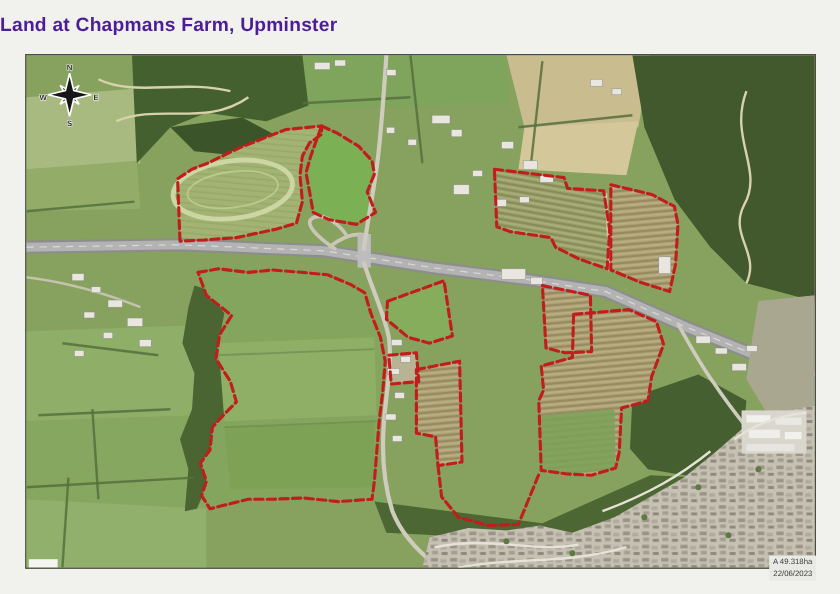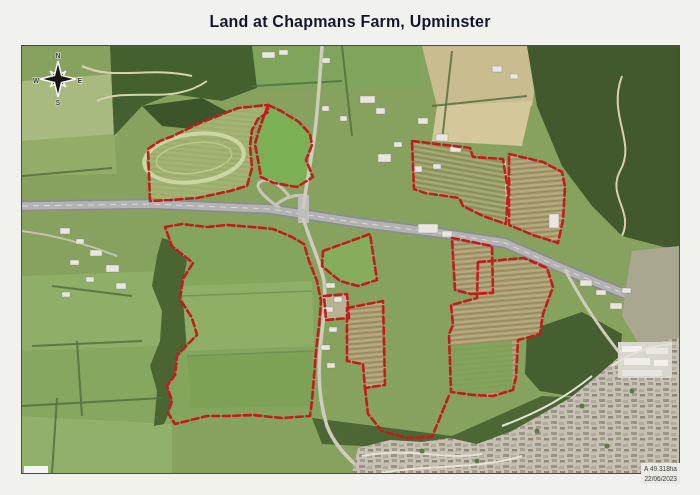--- a/index.html
+++ b/index.html
@@ -1,22 +1,22 @@
 <!DOCTYPE html>
 <html><head>
 <meta charset="utf-8">
 <style>
   html,body{margin:0;padding:0;}
   body{
     width:700px;height:495px;position:relative;overflow:hidden;
     background:#f1f1ee;font-family:"Liberation Sans",sans-serif;
   }
   .title{
-    position:absolute;top:13px;left:0;width:100%;text-align:center;
-    font-size:16px;font-weight:bold;color:#0f172a;letter-spacing:.2px;
+    position:absolute;top:13px;left:0;width:100%;
+    font-size:16px;font-weight:bold;color:#4c1d95;letter-spacing:.2px;
   }
   .map-frame{
     position:absolute;left:21px;top:45px;width:657px;height:427px;
     border:1px solid #4b4b4b;box-sizing:content-box;background:#86a25e;
   }
   .annotation{
     position:absolute;right:-1px;bottom:-11px;background:#e9e9e5;
     padding:1px 3px;font-size:6.5px;line-height:1.45;color:#3a3a3a;
     text-align:right;white-space:nowrap;
   }

